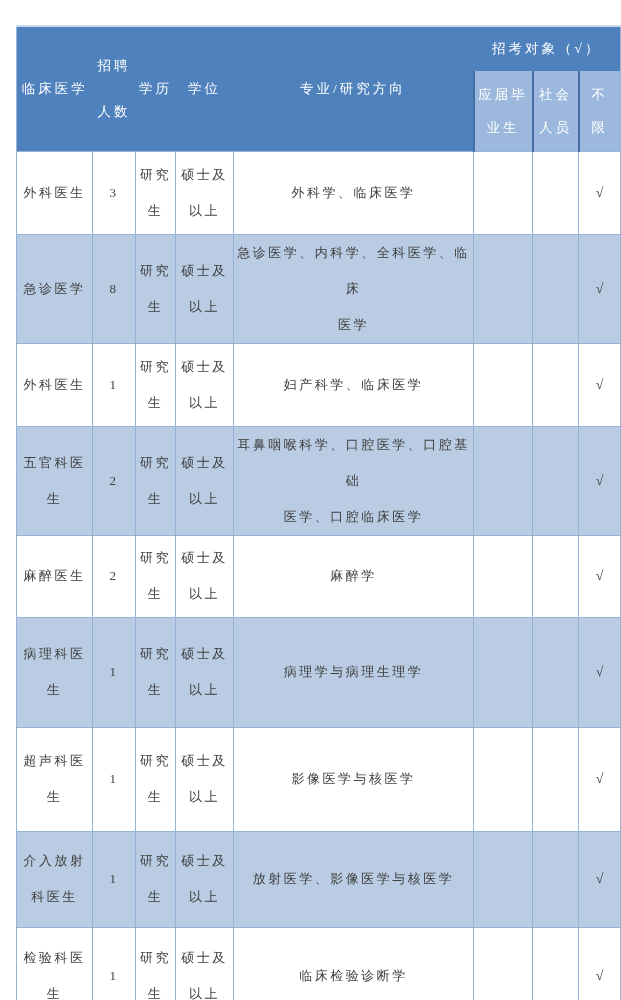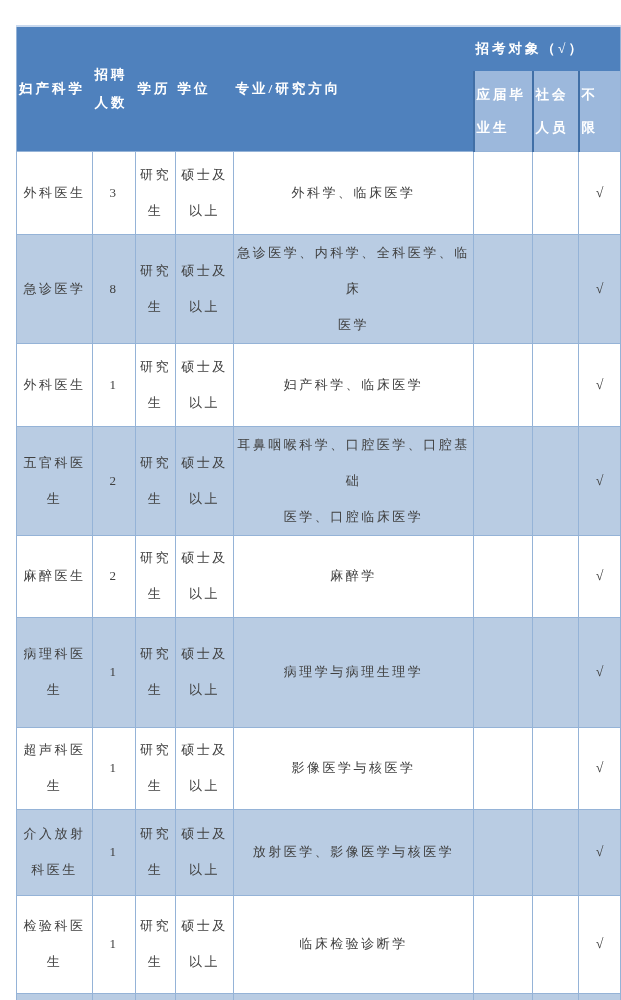--- a/index.html
+++ b/index.html
@@ -35,33 +35,33 @@
     table-layout: fixed;
     border-top: 2px solid #c9d9ee;
     border-left: 1px solid var(--grid_border);
     border-right: 1px solid var(--grid_border);
     border-bottom: 2px solid var(--bottom_border);
   }
   
   thead th {
     background: var(--header_bg);
     color: var(--header_text);
-    font-weight: bold;
+    font-weight: normal;
     font-size: 13.5px;
     letter-spacing: 3px;
-    text-align: left;
+    text-align: center;
     vertical-align: middle;
     white-space: pre-line;
     padding: 0 2px;
     border: none;
   }
   thead tr.hrow-top { height: 45px; }
   thead tr.hrow-sub { height: 80px; }
   thead th.main-col {
-    line-height: 28px;
+    line-height: 46px;
     border-bottom: 1px solid var(--grid_border);
   }
   thead th.group-col { line-height: 20px; }
   thead th.sub-col {
     background: var(--subheader_bg);
     line-height: 33px;
     border-left: 2px solid var(--dark_border);
     border-bottom: 1px solid var(--grid_border);
   }
   
@@ -90,21 +90,21 @@
         <col style="width:43px">
         <col style="width:40px">
         <col style="width:58px">
       <col style="width:240px">
         <col style="width:59px">
         <col style="width:46px">
         <col style="width:42px">
     </colgroup>
     <thead>
       <tr class="hrow-top">
-        <th class="main-col" rowspan="2">妇产科学</th>
+        <th class="main-col" rowspan="2">临床医学</th>
         <th class="main-col" rowspan="2">招聘
 人数</th>
         <th class="main-col" rowspan="2">学历</th>
         <th class="main-col" rowspan="2">学位</th>
         <th class="main-col" rowspan="2">专业/研究方向</th>
         <th class="group-col" colspan="3">招考对象（√）</th>
       </tr>
       <tr class="hrow-sub">
         <th class="sub-col">应届毕
 业生</th>
@@ -184,34 +184,34 @@
         <td>1</td>
         <td>研究
 生</td>
         <td>硕士及
 以上</td>
         <td>病理学与病理生理学</td>
         <td></td>
         <td></td>
         <td class="check-cell">√</td>
       </tr>
-      <tr style="height:82px">
+      <tr style="height:104px">
         <td>超声科医
 生</td>
         <td>1</td>
         <td>研究
 生</td>
         <td>硕士及
 以上</td>
         <td>影像医学与核医学</td>
         <td></td>
         <td></td>
         <td class="check-cell">√</td>
       </tr>
-      <tr class="band" style="height:86px">
+      <tr class="band" style="height:96px">
         <td>介入放射
 科医生</td>
         <td>1</td>
         <td>研究
 生</td>
         <td>硕士及
 以上</td>
         <td>放射医学、影像医学与核医学</td>
         <td></td>
         <td></td>

